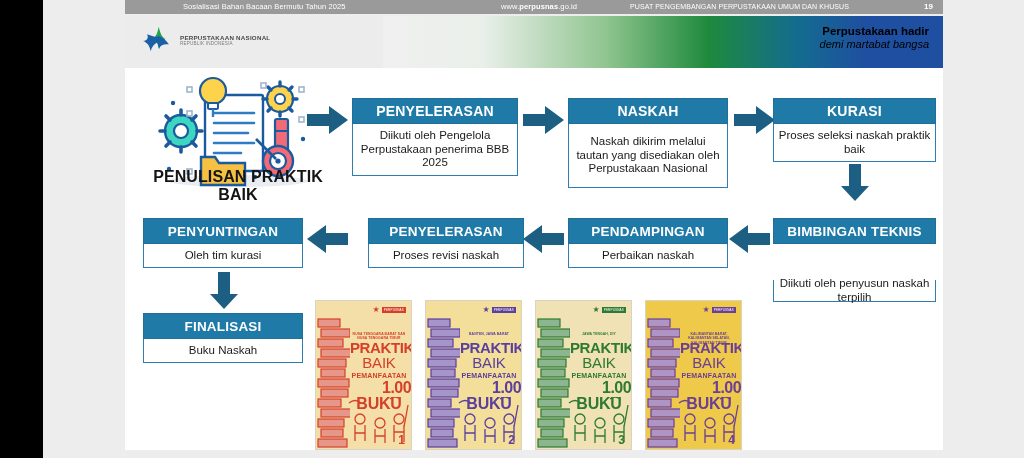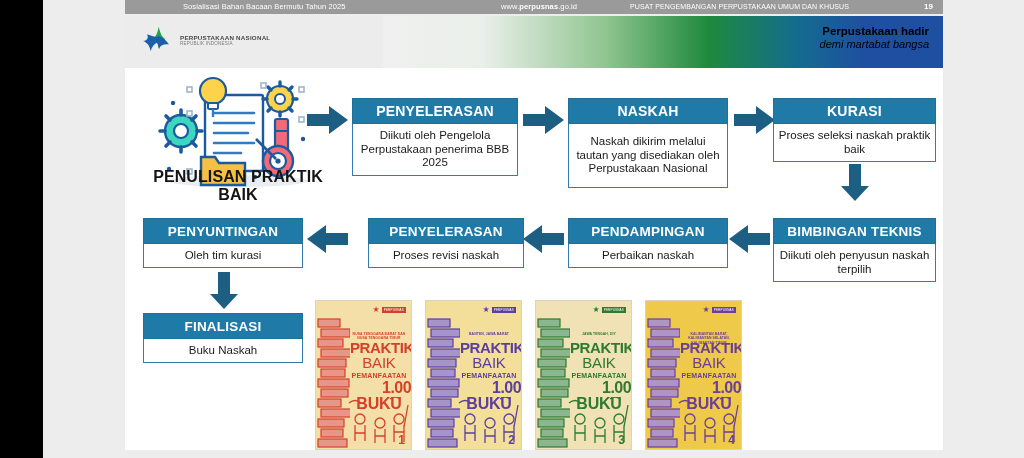--- a/index.html
+++ b/index.html
@@ -259,21 +259,21 @@
     </div>
 
     <div class="arrow" style="left:715px;top:96px;">
       <svg width="30" height="38" viewBox="0 0 30 38">
           <path d="M9 0 L21 0 L21 22 L29 22 L15 37 L1 22 L9 22 Z" fill="#1c5f82"></path>
         </svg>
     </div>
 
     <div class="node" id="node-bimbingan" style="left:648px;top:150px;width:163px;">
       <div class="node-head" style="height:24px;font-size:13.5px;">BIMBINGAN TEKNIS</div>
-      <div class="node-body" style="height:38px;font-size:11.5px;">Diikuti oleh penyusun naskah terpilih</div>
+      <div class="node-body" style="height:22px;font-size:11.5px;margin-top:36px;">Diikuti oleh penyusun naskah terpilih</div>
     </div>
 
     <div class="arrow" style="left:604px;top:156px;">
       <svg width="42" height="30" viewBox="0 0 42 30">
           <path d="M41 9 L19 9 L19 1 L0 15 L19 29 L19 21 L41 21 Z" fill="#1c5f82"></path>
         </svg>
     </div>
 
     <div class="node" id="node-pendampingan" style="left:443px;top:150px;width:160px;">
       <div class="node-head" style="height:24px;font-size:13.5px;">PENDAMPINGAN</div>

